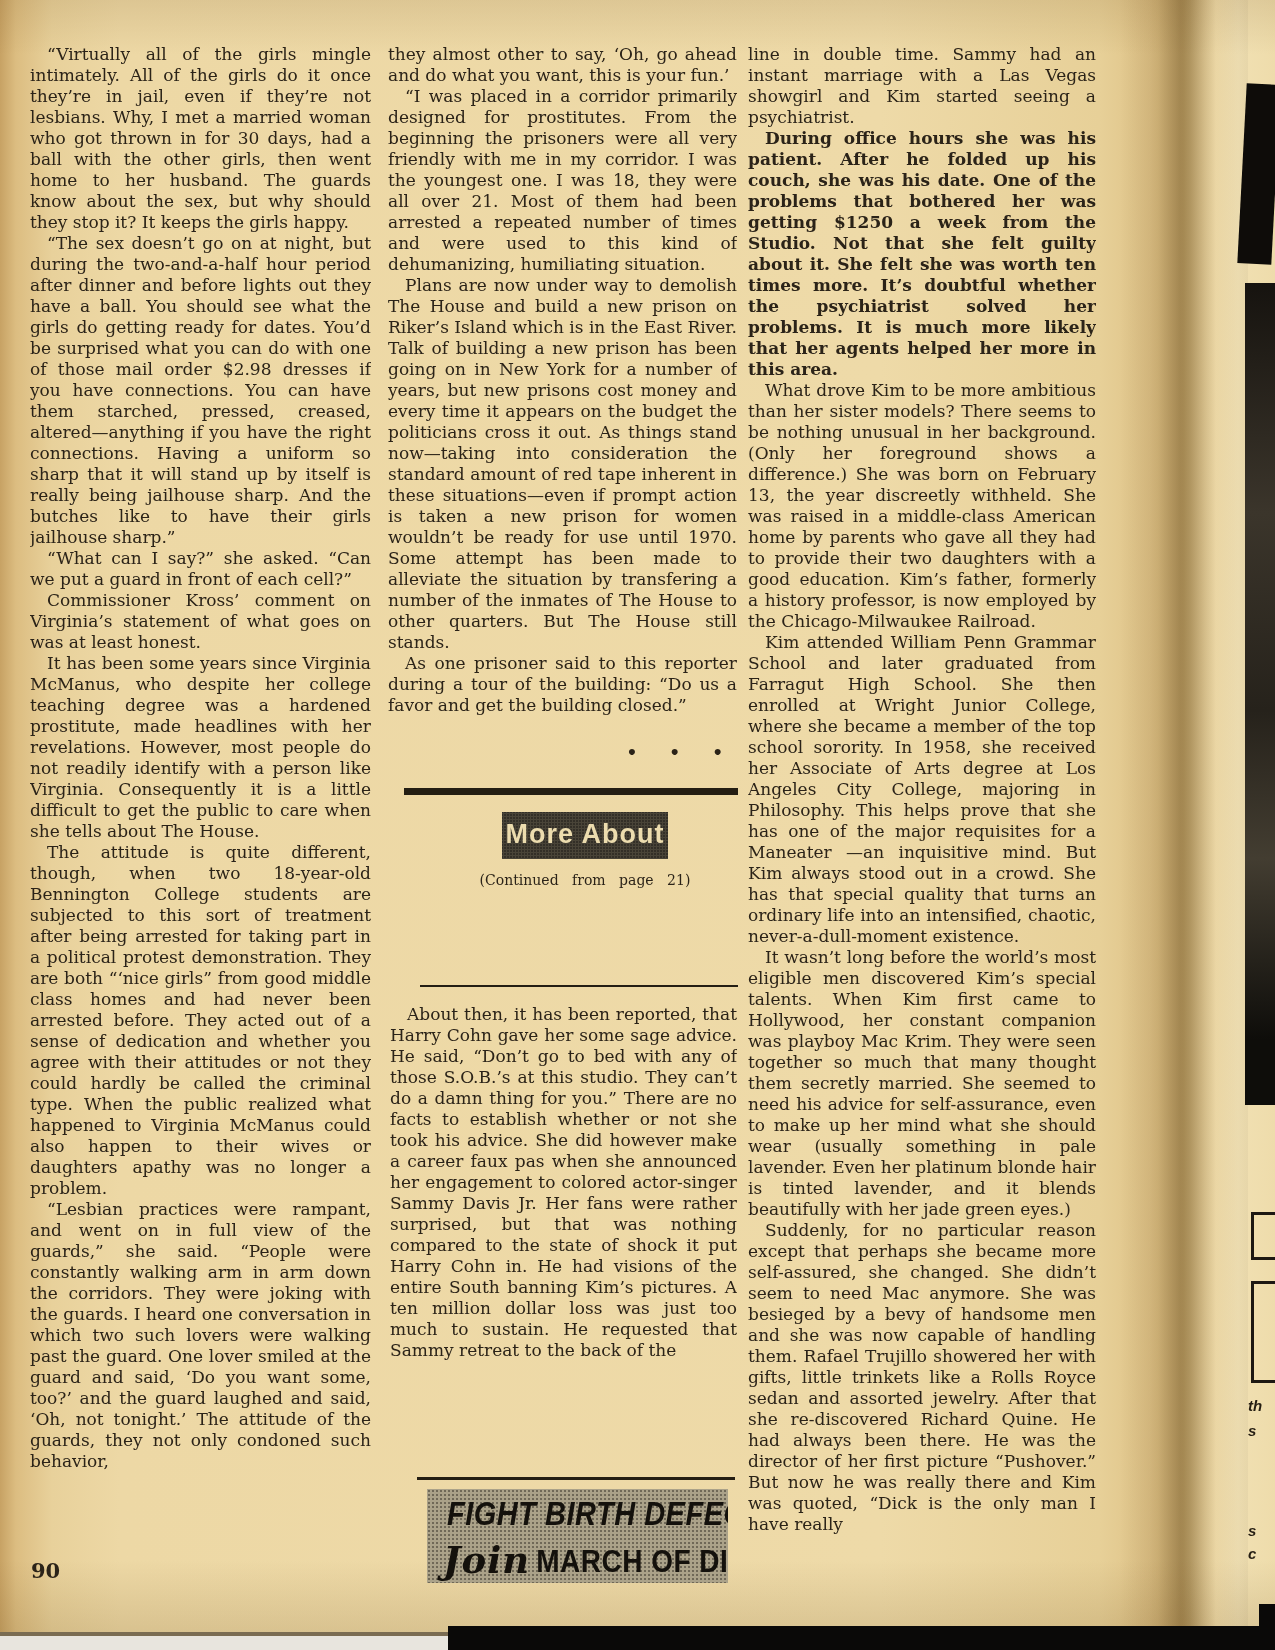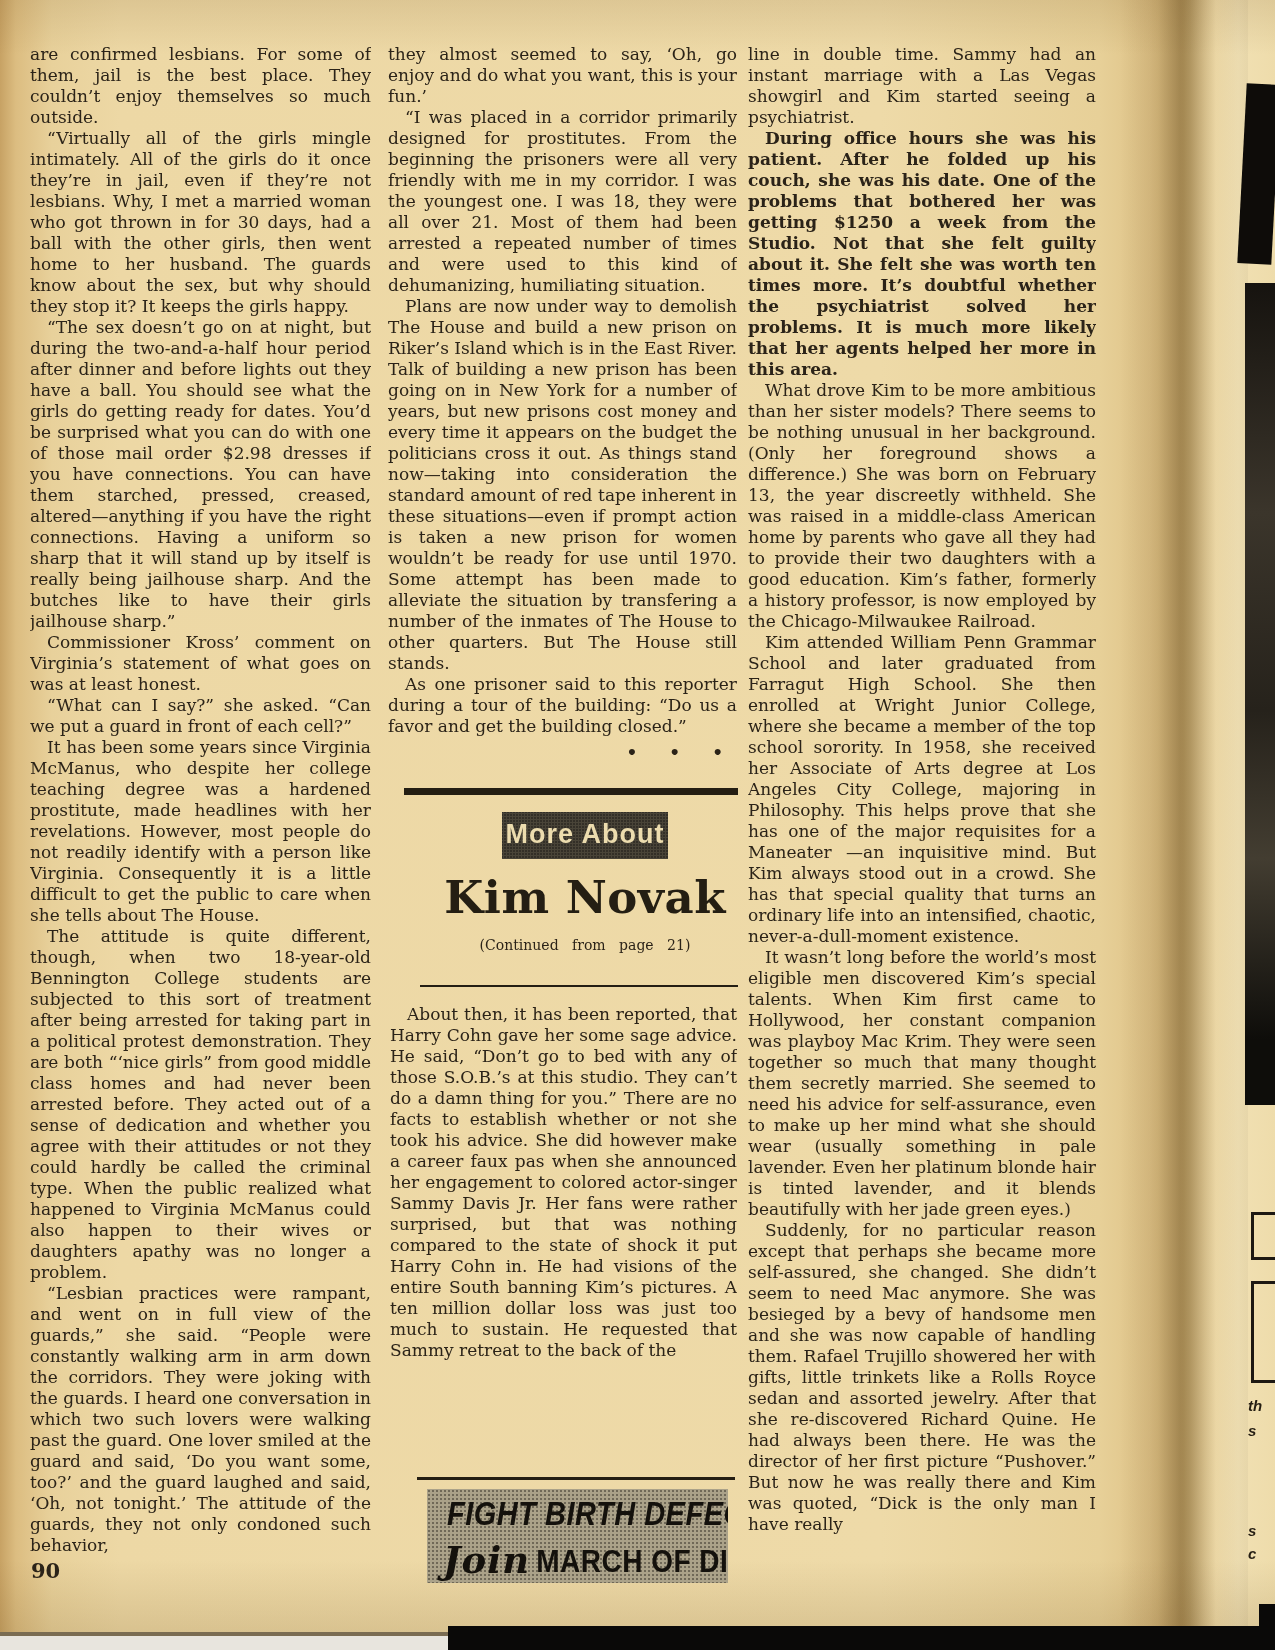--- a/index.html
+++ b/index.html
@@ -68,46 +68,44 @@
                   background:#e8e5de; border-top:4px solid #7a6c52; }
   .bottom-black { position:absolute; left:448px; right:0; bottom:0; height:24px; background:#0a0908; }
   .corner-black { position:absolute; right:0; bottom:0; width:16px; height:46px; background:#0a0908; }
 </style>
 </head>
 <body>
 
 <div class="page">
 
   <div class="col col1">
-      <p class="noindent">are confirmed lesbians. For some of them, jail is the best place. They couldn’t enjoy themselves so much outside.</p>
       <p>“Virtually all of the girls mingle intimately. All of the girls do it once they’re in jail, even if they’re not lesbians. Why, I met a married woman who got thrown in for 30 days, had a ball with the other girls, then went home to her husband. The guards know about the sex, but why should they stop it? It keeps the girls happy.</p>
       <p>“The sex doesn’t go on at night, but during the two-and-a-half hour period after dinner and before lights out they have a ball. You should see what the girls do getting ready for dates. You’d be surprised what you can do with one of those mail order $2.98 dresses if you have connections. You can have them starched, pressed, creased, altered—anything if you have the right connections. Having a uniform so sharp that it will stand up by itself is really being jailhouse sharp. And the butches like to have their girls jailhouse sharp.”</p>
+      <p>“What can I say?” she asked. “Can we put a guard in front of each cell?”</p>
       <p>Commissioner Kross’ comment on Virginia’s statement of what goes on was at least honest.</p>
-      <p>“What can I say?” she asked. “Can we put a guard in front of each cell?”</p>
       <p>It has been some years since Virginia McManus, who despite her college teaching degree was a hardened prostitute, made headlines with her revelations. However, most people do not readily identify with a person like Virginia. Consequently it is a little difficult to get the public to care when she tells about The House.</p>
       <p>The attitude is quite different, though, when two 18-year-old Bennington College students are subjected to this sort of treatment after being arrested for taking part in a political protest demonstration. They are both “‘nice girls” from good middle class homes and had never been arrested before. They acted out of a sense of dedication and whether you agree with their attitudes or not they could hardly be called the criminal type. When the public realized what happened to Virginia McManus could also happen to their wives or daughters apathy was no longer a problem.</p>
       <p>“Lesbian practices were rampant, and went on in full view of the guards,” she said. “People were constantly walking arm in arm down the corridors. They were joking with the guards. I heard one conversation in which two such lovers were walking past the guard. One lover smiled at the guard and said, ‘Do you want some, too?’ and the guard laughed and said, ‘Oh, not tonight.’ The attitude of the guards, they not only condoned such behavior,</p>
     </div>
 
   <div class="pagenum">90</div>
 
   <div class="col col2top">
-      <p class="noindent">they almost seemed to say, ‘Oh, go enjoy and do what you want, this is your fun.’</p>
+      <p class="noindent">they almost other to say, ‘Oh, go ahead and do what you want, this is your fun.’</p>
       <p>“I was placed in a corridor primarily designed for prostitutes. From the beginning the prisoners were all very friendly with me in my corridor. I was the youngest one. I was 18, they were all over 21. Most of them had been arrested a repeated number of times and were used to this kind of dehumanizing, humiliating situation.</p>
       <p>Plans are now under way to demolish The House and build a new prison on Riker’s Island which is in the East River. Talk of building a new prison has been going on in New York for a number of years, but new prisons cost money and every time it appears on the budget the politicians cross it out. As things stand now—taking into consideration the standard amount of red tape inherent in these situations—even if prompt action is taken a new prison for women wouldn’t be ready for use until 1970. Some attempt has been made to alleviate the situation by transfering a number of the inmates of The House to other quarters. But The House still stands.</p>
       <p>As one prisoner said to this reporter during a tour of the building: “Do us a favor and get the building closed.”</p>
     </div>
 
   <div class="dots">• • •</div>
 
   <div class="rule thick"></div>
 
   <div class="header">
     <span class="badge">More About</span>
-    <h1>Kim Novak</h1>
     <div class="cont">(Continued from page 21)</div>
   </div>
 
   <div class="rule thin"></div>
 
   <div class="col col2bot">
       <p>About then, it has been reported, that Harry Cohn gave her some sage advice. He said, “Don’t go to bed with any of those S.O.B.’s at this studio. They can’t do a damn thing for you.” There are no facts to establish whether or not she took his advice. She did however make a career faux pas when she announced her engagement to colored actor-singer Sammy Davis Jr. Her fans were rather surprised, but that was nothing compared to the state of shock it put Harry Cohn in. He had visions of the entire South banning Kim’s pictures. A ten million dollar loss was just too much to sustain. He requested that Sammy retreat to the back of the</p>
     </div>
 
   <div class="rule thin2"></div>

